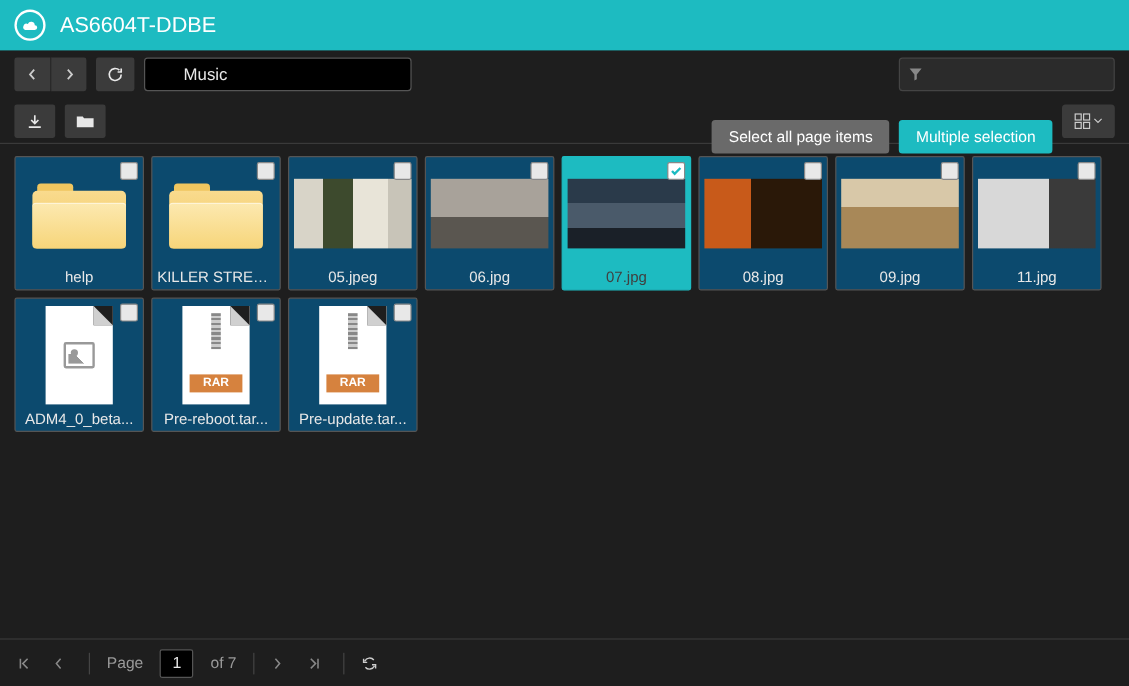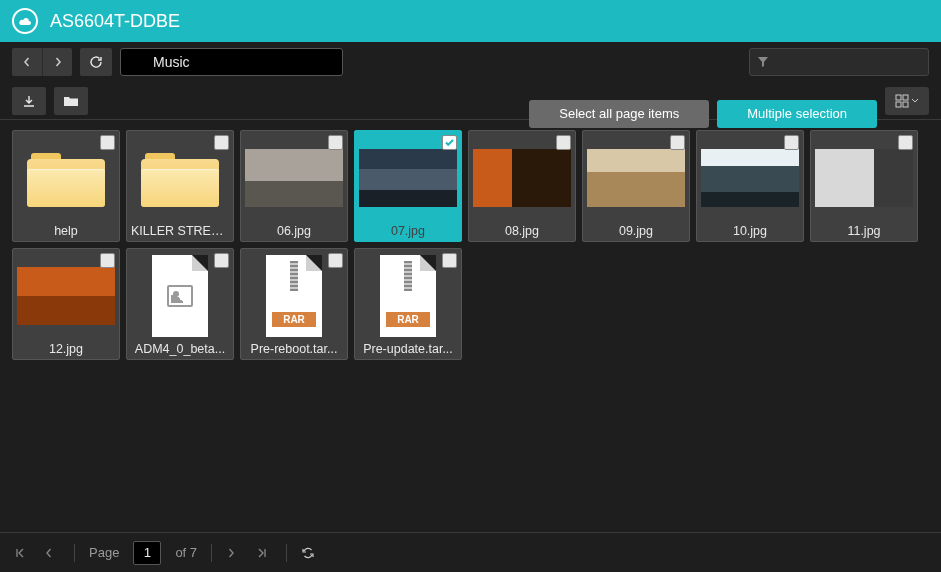--- a/index.html
+++ b/index.html
@@ -89,21 +89,21 @@
     gap: 8px;
     border-bottom: 1px solid #3a3a3a;
   }
   .icon-btn { width: 34px; height: 28px; }
   .spacer { flex: 1; }
   .pill-btn {
     background: #6a6a6a;
     color: #fff;
     border: none;
     height: 28px;
-    padding: 0 30px;
+    padding: 0 14px;
     border-radius: 3px;
     cursor: pointer;
     font-size: 13px;
     margin-top: 26px;
   }
   .pill-btn.teal { background: #1dbbc1; }
   .view-btn {
     background: #3b3b3b;
     width: 44px; height: 28px;
     display: flex; align-items: center; justify-content: center;
@@ -116,21 +116,21 @@
     padding: 10px 12px;
     display: grid;
     grid-template-columns: repeat(8, 108px);
     gap: 6px;
     align-content: start;
   }
   .item {
     width: 108px; height: 112px;
     border: 1px solid #555;
     border-radius: 2px;
-    background: #404040;
+    background: #0c4a6e;
     position: relative;
     display: flex;
     flex-direction: column;
     cursor: pointer;
   }
   .item.selected { background: #1dbbc1; border-color: #1dbbc1; }
   .item.selected .item-label { color: #404040; }
   .check {
     position: absolute;
     top: 4px; right: 4px;
@@ -360,20 +360,27 @@
           <div class="folder-tab"></div>
           <div class="folder-back"></div>
           <div class="folder-front"></div>
         </div>
       </div>
       <div class="item-label">KILLER STREET...</div>
     </div>
     <div class="item">
       <div class="check"></div>
       <div class="thumb">
+        <div class="photo p05"></div>
+      </div>
+      <div class="item-label">05.jpeg</div>
+    </div>
+    <div class="item">
+      <div class="check"></div>
+      <div class="thumb">
         <div class="photo p06"></div>
       </div>
       <div class="item-label">06.jpg</div>
     </div>
     <div class="item selected">
       <div class="check">
         <svg width="11" height="11" viewBox="0 0 11 11">
           <path d="M2 5.5l2.2 2.3L9 3" stroke="#1dbbc1" stroke-width="2" fill="none"></path>
         </svg>
       </div>
@@ -392,37 +399,23 @@
     <div class="item">
       <div class="check"></div>
       <div class="thumb">
         <div class="photo p09"></div>
       </div>
       <div class="item-label">09.jpg</div>
     </div>
     <div class="item">
       <div class="check"></div>
       <div class="thumb">
-        <div class="photo p10"></div>
-      </div>
-      <div class="item-label">10.jpg</div>
-    </div>
-    <div class="item">
-      <div class="check"></div>
-      <div class="thumb">
         <div class="photo p11"></div>
       </div>
       <div class="item-label">11.jpg</div>
-    </div>
-    <div class="item">
-      <div class="check"></div>
-      <div class="thumb">
-        <div class="photo p12"></div>
-      </div>
-      <div class="item-label">12.jpg</div>
     </div>
     <div class="item">
       <div class="check"></div>
       <div class="thumb">
         <div class="doc">
           <div class="doc-corner"></div>
           <div class="img-glyph"></div>
         </div>
       </div>
       <div class="item-label">ADM4_0_beta...</div>

